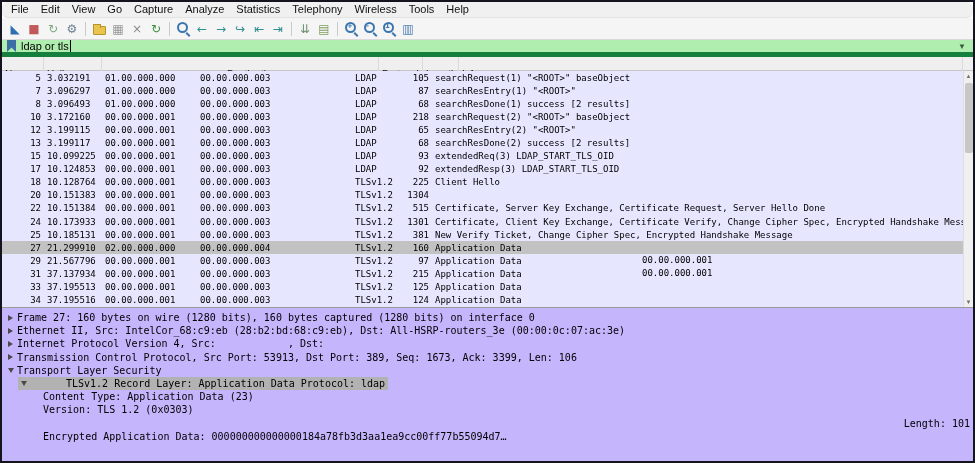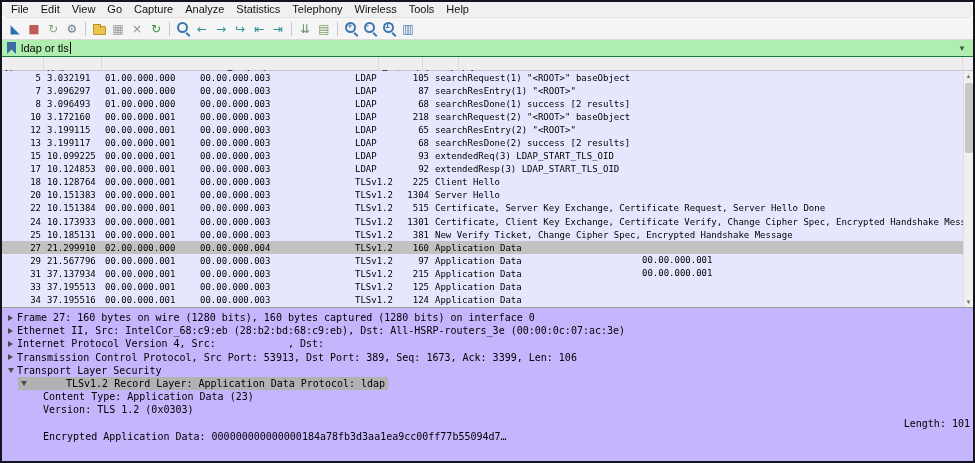--- a/index.html
+++ b/index.html
@@ -48,21 +48,21 @@
     position:absolute; bottom:1px; right:3px; transform:rotate(-45deg);
   }
   .mag .sub {
     position:absolute; top:2px; left:5px; font-size:7px; font-weight:bold;
     color:var(--accent,#3b76af); z-index:2;
   }
 
   
   .filterbar {
     height:17px; background:var(--filter-bg,#afeeaf);
-    border-bottom:1px solid #15803d; display:flex; align-items:center;
+    border-bottom:5px solid #15803d; display:flex; align-items:center;
     flex:0 0 auto; padding:0 3px;
   }
   .filter-bookmark {
     width:9px; height:12px; background:#3b6ea5; margin:0 5px 0 2px;
     clip-path:polygon(0 0,100% 0,100% 100%,50% 62%,0 100%);
     flex:0 0 auto;
   }
   .filter-input {
     flex:1; display:flex; align-items:center; font-size:11px; color:#000; height:100%;
   }
@@ -280,21 +280,20 @@
           <span class="cell c-len">225</span>
           <span class="cell c-info">Client Hello</span>
         </div>
         <div class="pl-row">
           <span class="cell c-no">20</span>
           <span class="cell c-time">10.151383</span>
           <span class="cell c-src">00.00.000.001</span>
           <span class="cell c-dst">00.00.000.003</span>
           <span class="cell c-proto">TLSv1.2</span>
           <span class="cell c-len">1304</span>
-          <span class="cell c-info">Server Hello</span>
         </div>
         <div class="pl-row">
           <span class="cell c-no">22</span>
           <span class="cell c-time">10.151384</span>
           <span class="cell c-src">00.00.000.001</span>
           <span class="cell c-dst">00.00.000.003</span>
           <span class="cell c-proto">TLSv1.2</span>
           <span class="cell c-len">515</span>
           <span class="cell c-info">Certificate, Server Key Exchange, Certificate Request, Server Hello Done</span>
         </div>

